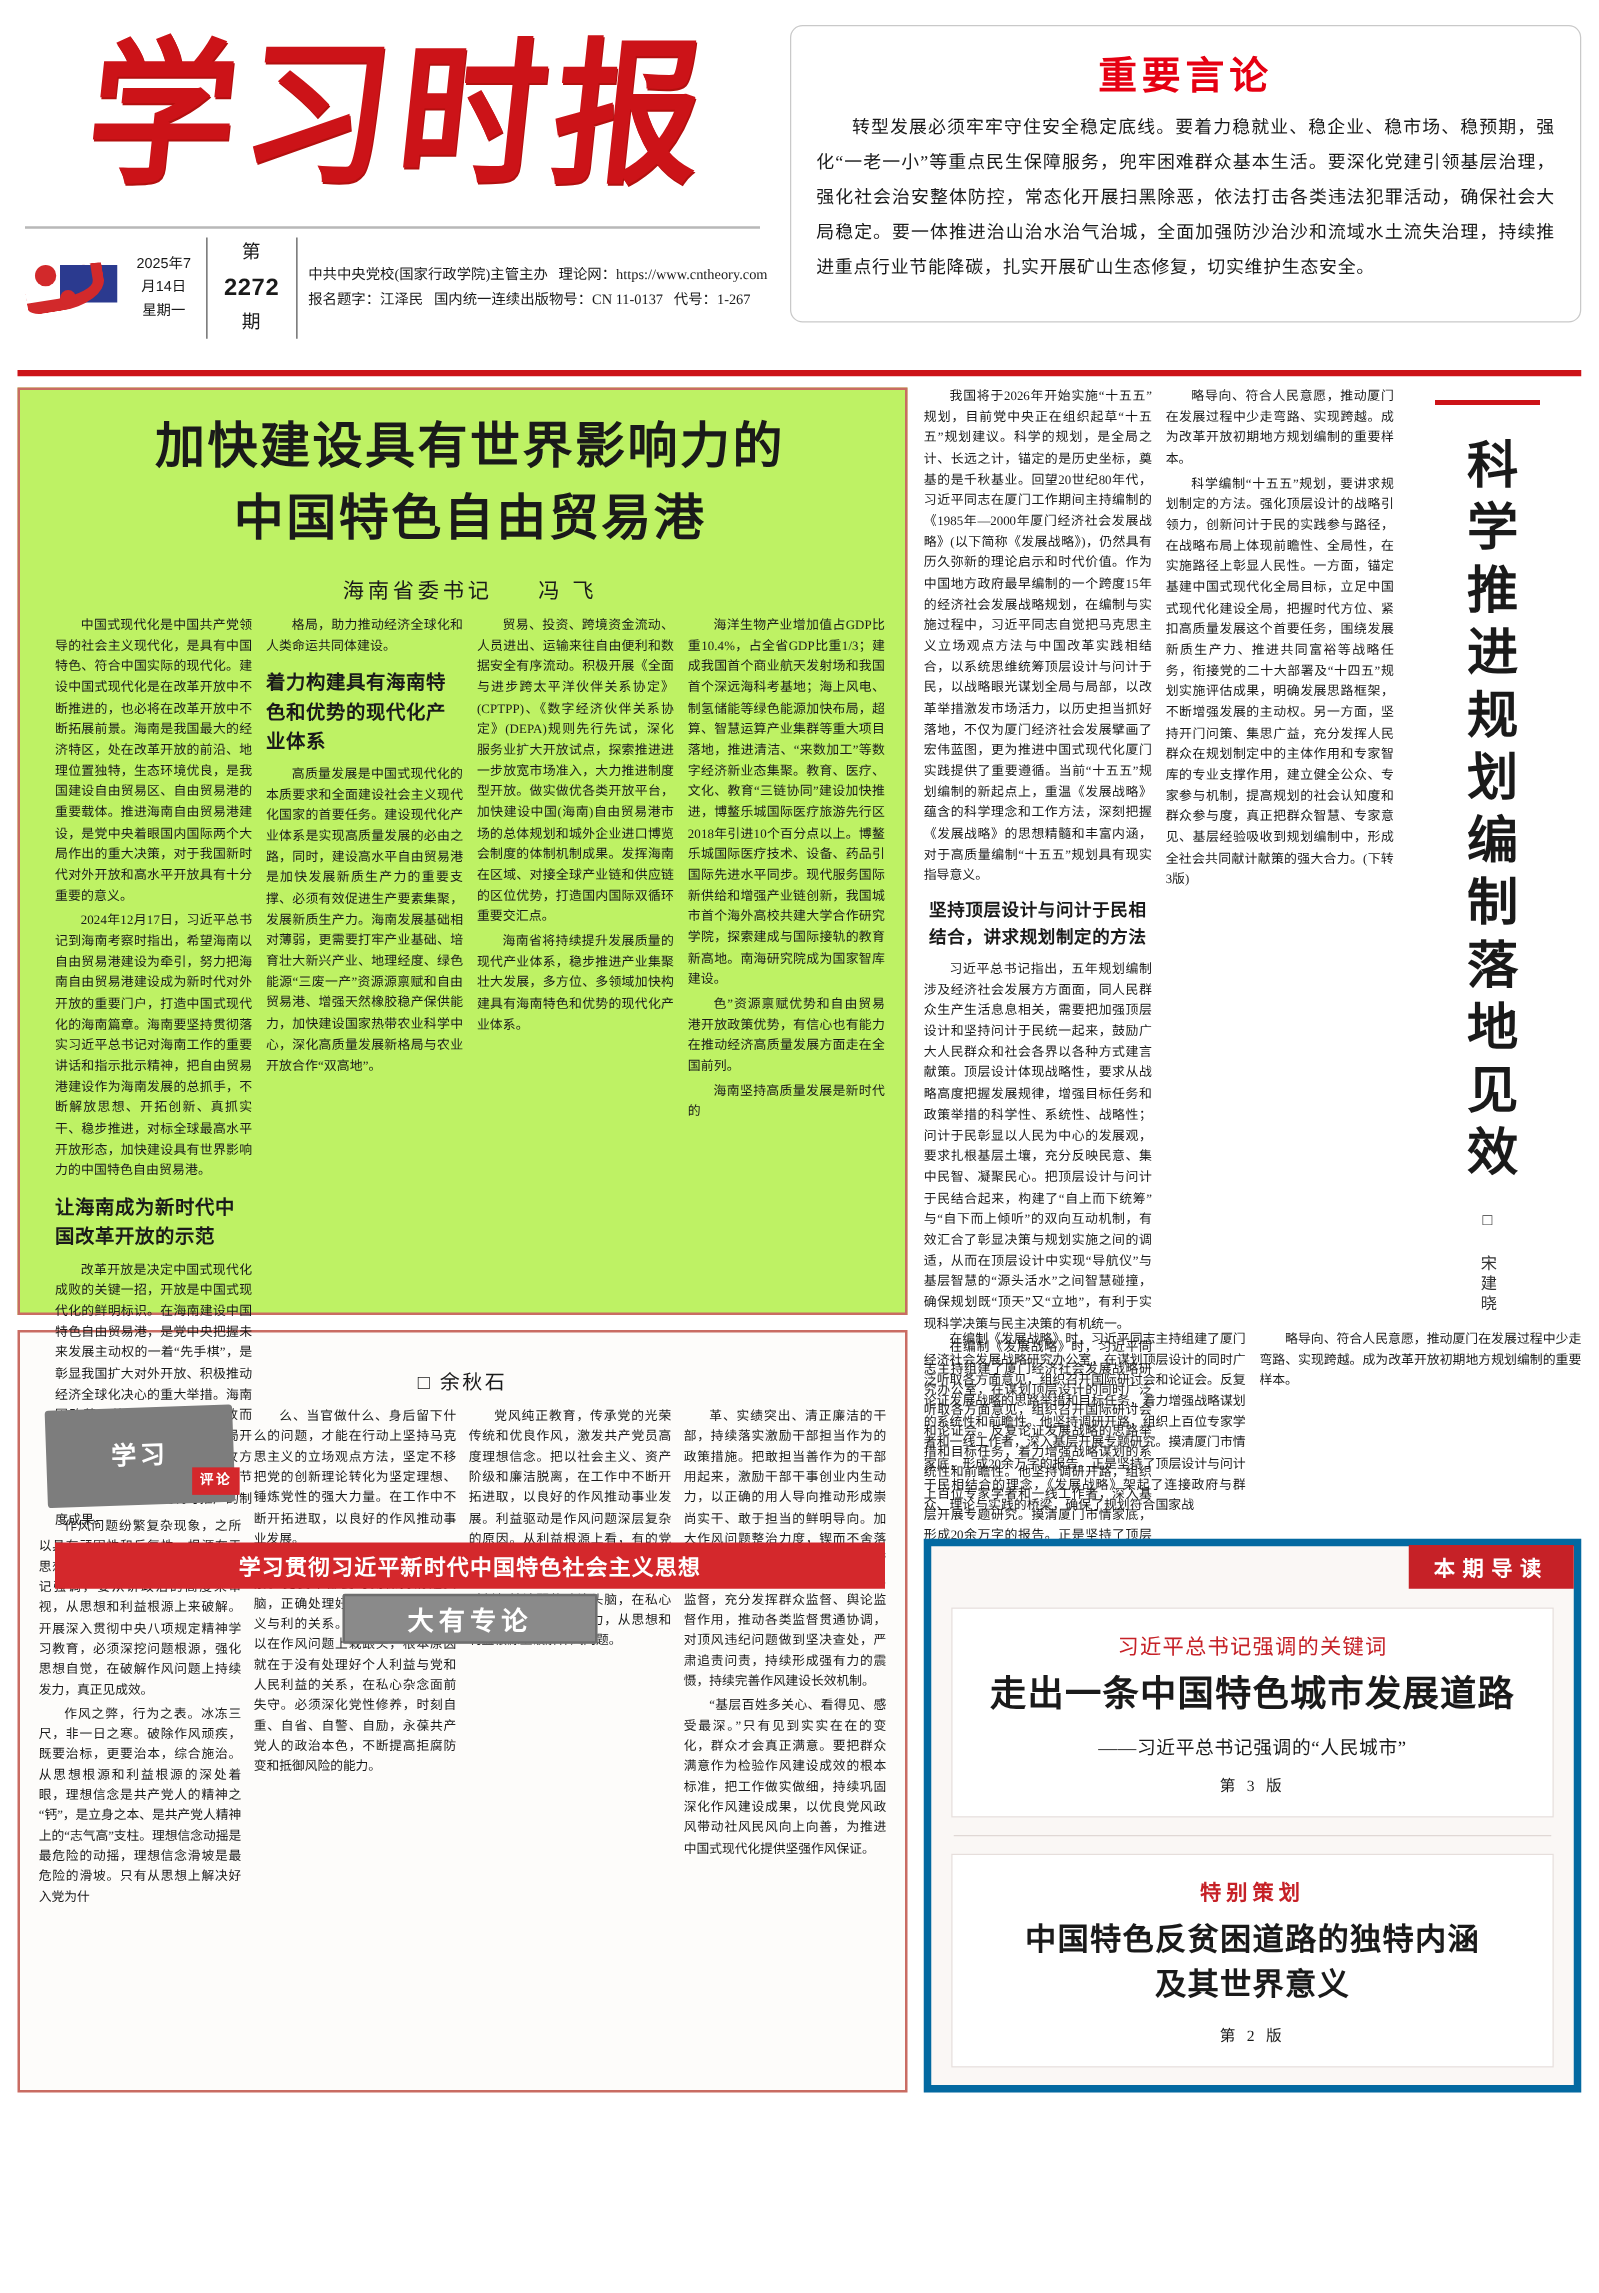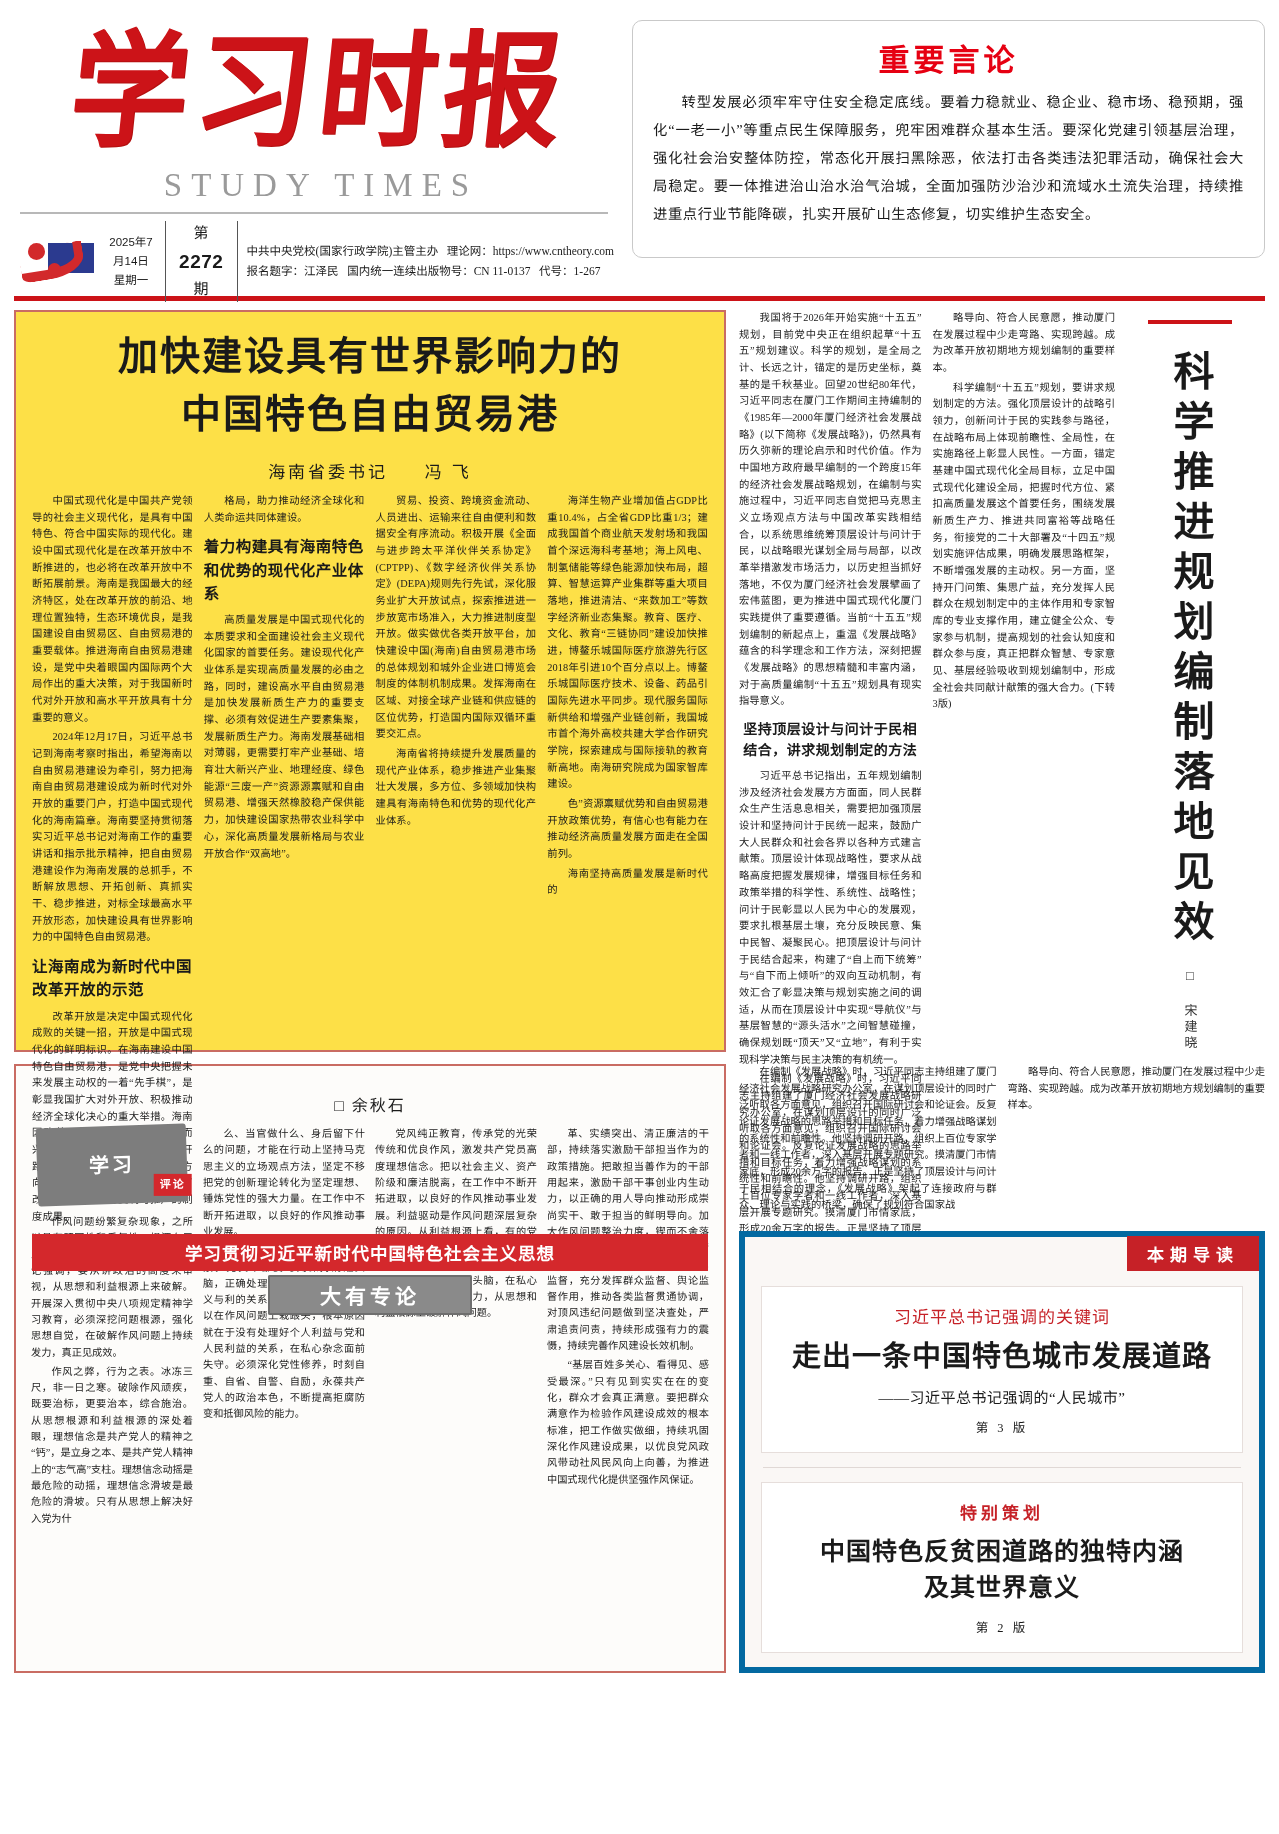--- a/index.html
+++ b/index.html
@@ -73,22 +73,22 @@
     font-size:14.3px; line-height:1.95; text-align:justify;
     text-indent:2em; letter-spacing:0.6px;
   }
 
   .red-bar { height:5px; background:#cc1318; margin:4px 0 0 0; }
 
   
   .body-wrap { display:flex; margin-top:9px; height:742px; }
 
   .lead-box {
-    width:712px; border:2px solid #c96c63; padding:16px 16px 10px 16px;
-    background:#fde047; position:relative;
+    width:712px; border:2px solid #c96c63; padding:16px 16px 10px 28px;
+    background:#bef264; position:relative;
   }
   .lead-head1, .lead-head2 {
     text-align:center; font-weight:bold; font-size:40px;
     letter-spacing:2px; line-height:1.45;
     font-family:"Liberation Serif","DejaVu Serif",serif;
   }
   .lead-byline {
     text-align:center; font-size:17px; margin:14px 0 10px 0; letter-spacing:3px;
     font-family:"Liberation Serif","DejaVu Serif",serif;
   }
@@ -185,21 +185,20 @@
 </style>
 </head>
 <body>
 
 <div class="page">
 
   <div class="masthead">
 
     <div class="mast-left">
       <div class="mast-title">学习时报</div>
-      <div class="mast-sub">STUDY TIMES</div>
       <div class="mast-rule"></div>
 
       <div class="mast-info">
         <div class="logo-badge">
           <div class="blue"></div>
             <div class="swoosh"></div>
             <div class="dot"></div>
             <div class="dot2"></div>
         </div>
         <div class="info-col">

